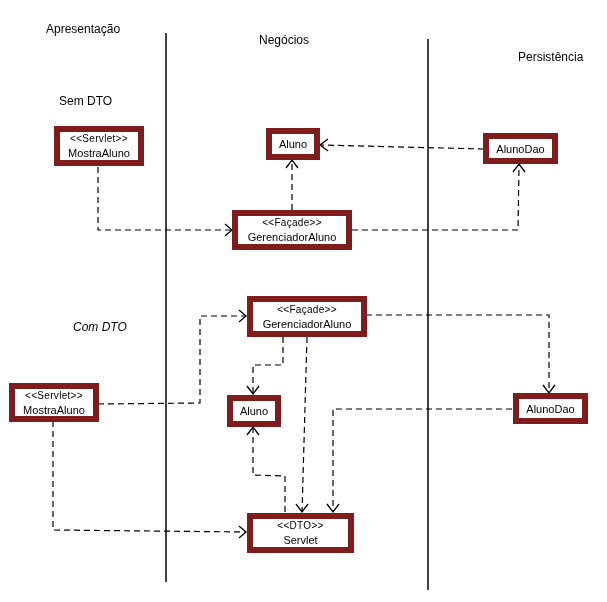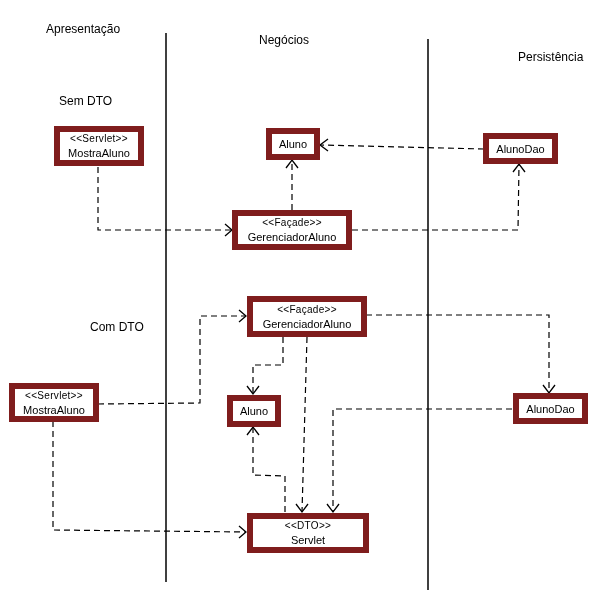--- a/index.html
+++ b/index.html
@@ -50,21 +50,21 @@
     <polyline points="247,435 253,427 259,435"></polyline>
     <polyline points="327,504 333,512 339,504"></polyline>
   </g>
 </svg>
 
 <div class="lbl" style="left:46px; top:22px;">Apresentação</div>
 <div class="lbl" style="left:259px; top:15px;margin-top:18px;">Negócios</div>
 <div class="lbl" style="left:518px; top:26px;margin-top:24px;">Persistência</div>
 
 <div class="lbl" style="left:59px; top:94px;">Sem DTO</div>
-<div class="lbl" style="left:90px; top:320px;">Com DTO</div>
+<div class="lbl" style="left:73px; top:320px;font-style:italic;">Com DTO</div>
 
 <div class="box" style="left:54px; top:126px; width:90px; height:40px;">
   <span class="st">&lt;&lt;Servlet&gt;&gt;</span>
   <span>MostraAluno</span>
 </div>
 <div class="box" style="left:266px; top:128px; width:54px; height:32px;">
   <span>Aluno</span>
 </div>
 <div class="box" style="left:232px; top:210px; width:120px; height:40px;">
   <span class="st">&lt;&lt;Façade&gt;&gt;</span>
@@ -81,16 +81,16 @@
 <div class="box" style="left:9px; top:383px; width:90px; height:39px;">
   <span class="st">&lt;&lt;Servlet&gt;&gt;</span>
   <span>MostraAluno</span>
 </div>
 <div class="box" style="left:227px; top:395px; width:54px; height:32px;">
   <span>Aluno</span>
 </div>
 <div class="box" style="left:513px; top:393px; width:75px; height:31px;">
   <span>AlunoDao</span>
 </div>
-<div class="box" style="left:247px; top:513px; width:122px; height:40px;">
+<div class="box" style="left:247px; top:513px; width:107px; height:40px;">
   <span class="st">&lt;&lt;DTO&gt;&gt;</span>
   <span>Servlet</span>
 </div>
 
 </body></html>

